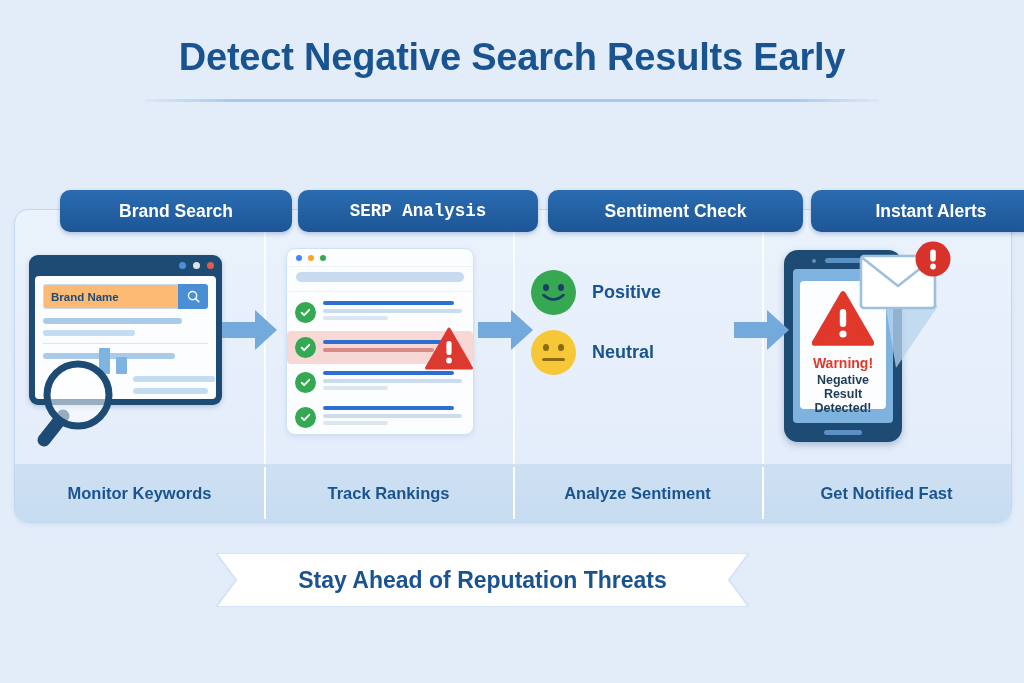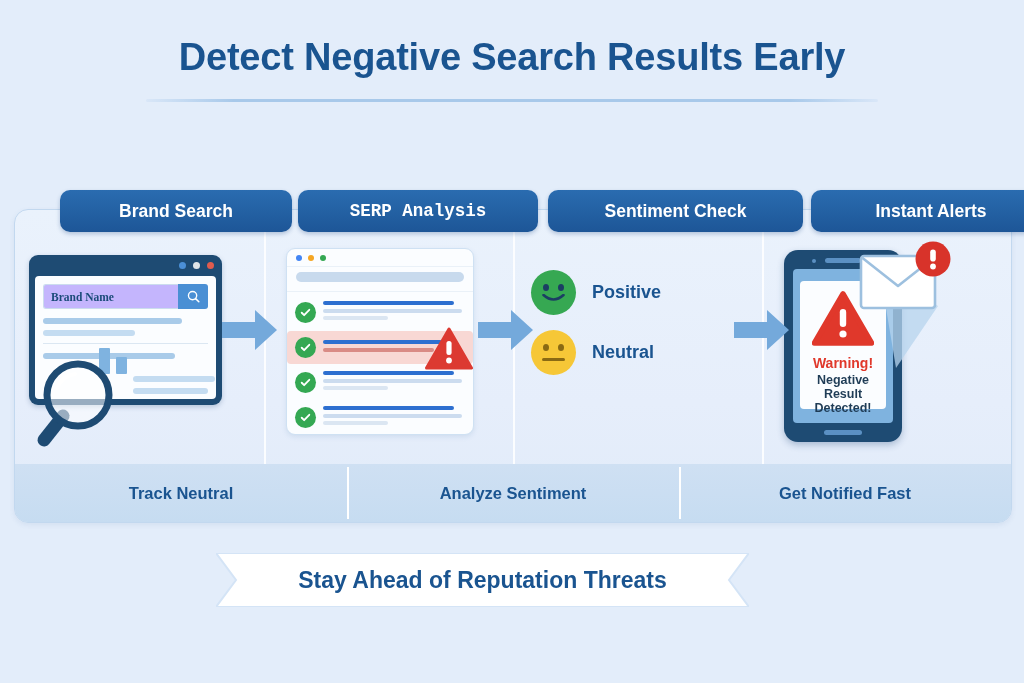--- a/index.html
+++ b/index.html
@@ -85,23 +85,23 @@
   .dot{position:absolute;top:7px;width:7px;height:7px;border-radius:50%;}
   .dot.d1{right:36px;background:#4b8fd6;}
   .dot.d2{right:22px;background:#dfe4e8;}
   .dot.d3{right:8px;background:#e05c4e;}
   .bw-body{
     position:absolute;left:6px;top:21px;right:6px;bottom:6px;
     background:#fbfdff;border-radius:4px;overflow:hidden;
   }
   .srchrow{position:absolute;left:8px;top:8px;right:8px;height:25px;display:flex;}
   .srchbox{
-    flex:1;background:#c4b5fd;border:1.2px solid #cbdcee;border-right:none;
+    flex:1;background:#fdba74;border:1.2px solid #cbdcee;border-right:none;
     border-radius:3px 0 0 3px;display:flex;align-items:center;padding-left:7px;
-    font-size:11.5px;font-weight:bold;color:#1b4b7a;font-family:Liberation Serif, serif;
+    font-size:11.5px;font-weight:bold;color:#1b4b7a;
   }
   .srchbtn{
     width:30px;background:#4a8fd4;border-radius:0 3px 3px 0;
     display:flex;align-items:center;justify-content:center;
   }
   .lines{position:absolute;left:8px;top:42px;right:8px;}
   .ln{height:6px;border-radius:3px;background:#a9cbe9;margin-bottom:6px;}
   .ln.sh{background:#c4dcf1;}
   .hr{height:1px;background:#dbe7f2;margin:7px 0 9px 0;}
   .bars{position:absolute;left:64px;top:98px;}
@@ -373,21 +373,24 @@
             <rect x="71.2" y="9.5" width="5.6" height="12" rx="2.8" fill="#ffffff"></rect>
             <circle cx="74" cy="26.5" r="2.9" fill="#ffffff"></circle>
           </svg>
         </div>
       </div>
 
     </div>
 
     <div class="footerstrip">
       <div class="fcell">
-        <span class="flabel">Track Neutral</span>
+        <span class="flabel">Monitor Keywords</span>
+      </div>
+      <div class="fcell">
+        <span class="flabel">Track Rankings</span>
       </div>
       <div class="fcell">
         <span class="flabel">Analyze Sentiment</span>
       </div>
       <div class="fcell">
         <span class="flabel">Get Notified Fast</span>
       </div>
     </div>
   </div>
 

